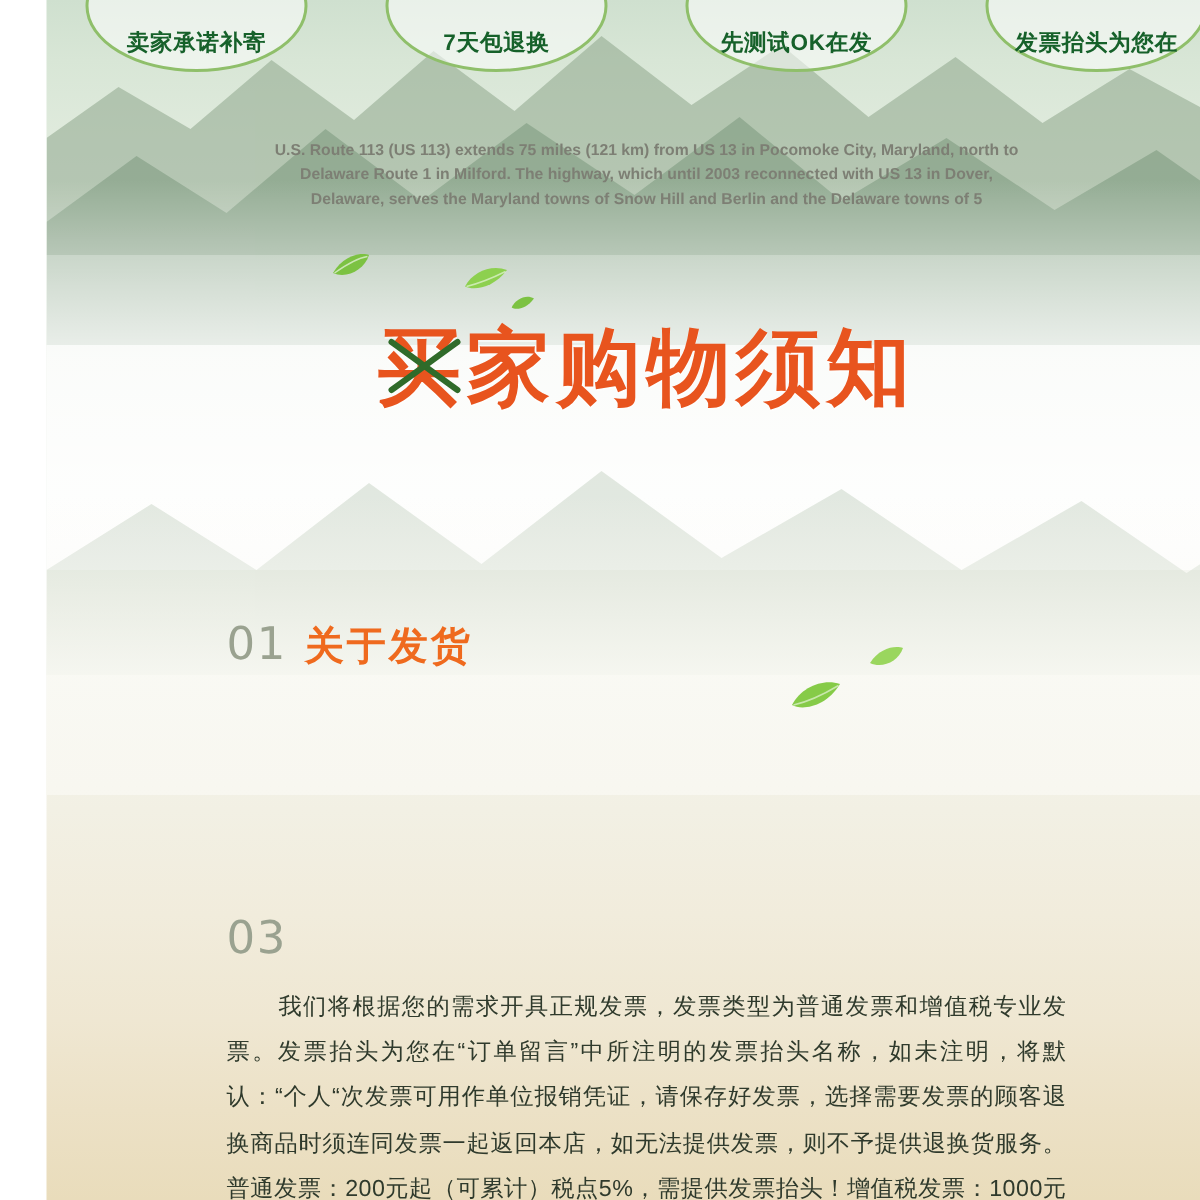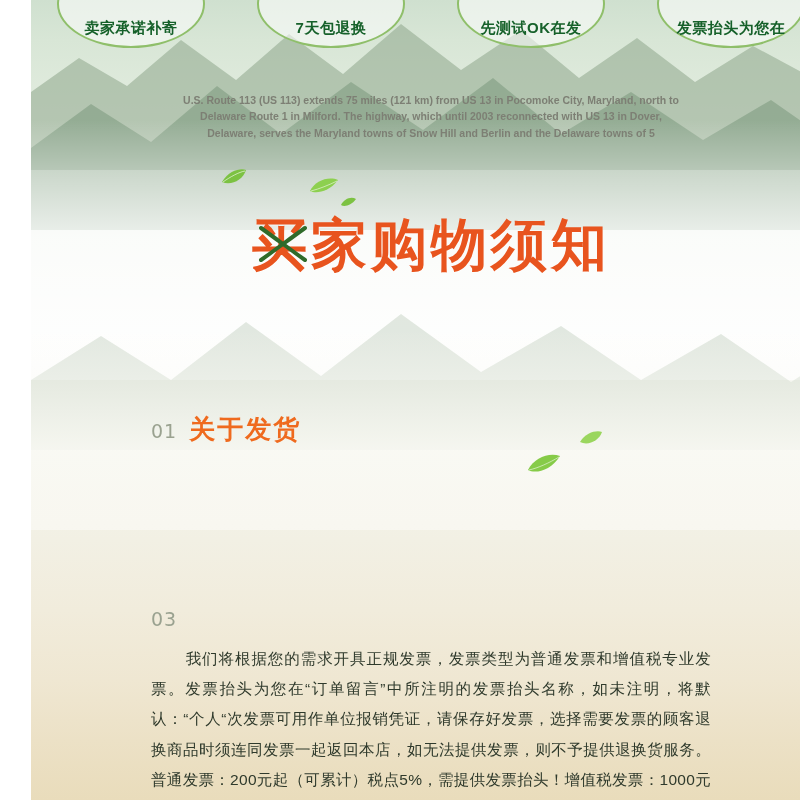--- a/index.html
+++ b/index.html
@@ -142,21 +142,21 @@
   
   .section { position: absolute; left: 120px; width: 560px; z-index: 8; }
   .sec-head {
     display: flex;
     align-items: baseline;
     gap: 12px;
     margin-bottom: 14px;
   }
   .sec-num {
     font-family: "DejaVu Sans", "Liberation Sans", sans-serif;
-    font-size: 19px;
+    font-size: 30px;
     color: #9aa290;
     letter-spacing: 1px;
     font-weight: normal;
     text-align: right;
   }
   .sec-title {
     font-size: 26px;
     font-weight: bold;
     color: #ef6a1e;
     letter-spacing: 2px;

